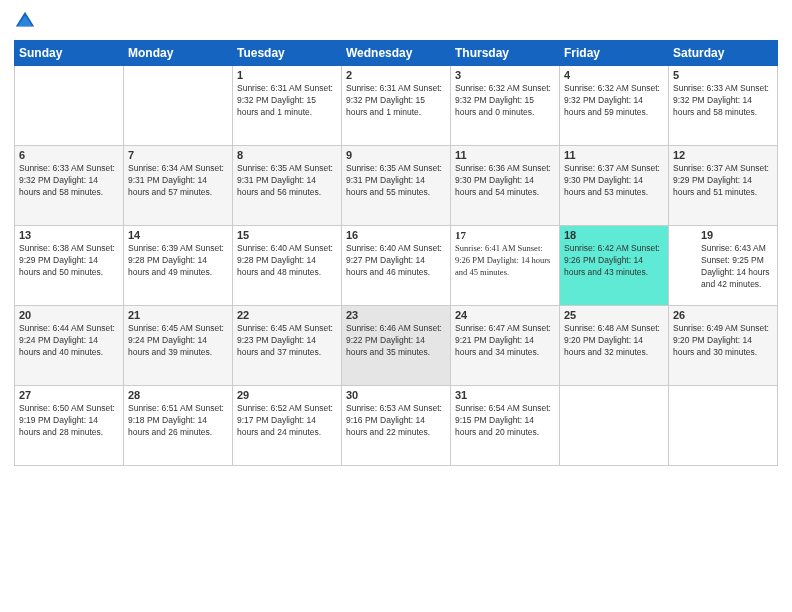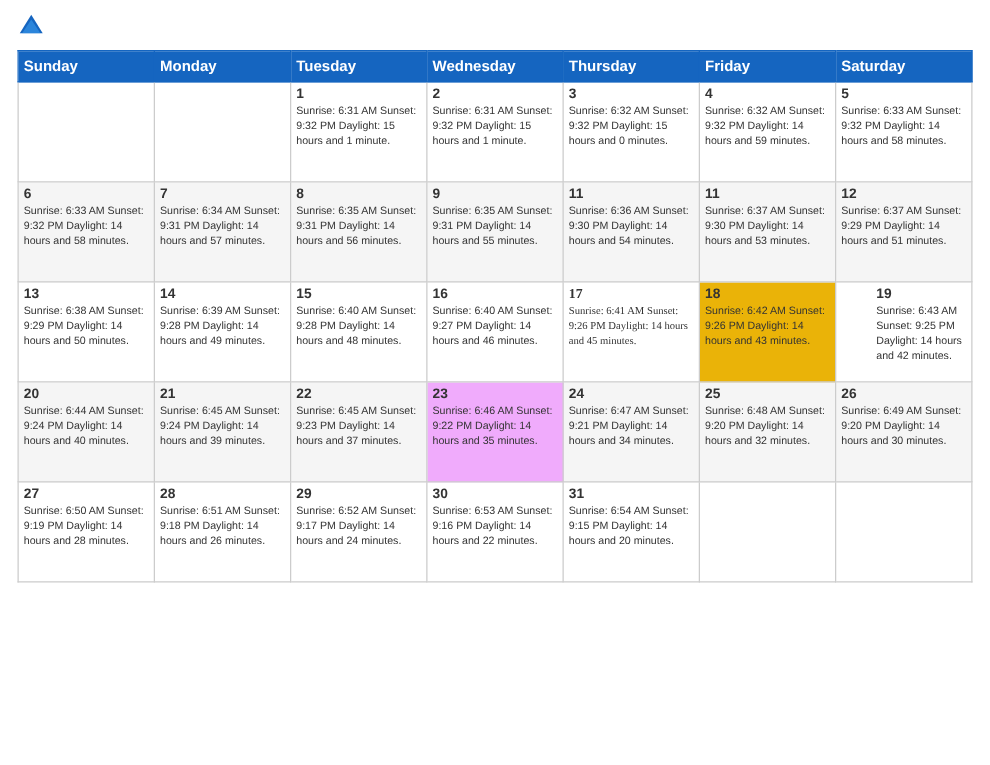--- a/index.html
+++ b/index.html
@@ -250,21 +250,21 @@
 Daylight: 14 hours
 and 46 minutes.</div>
           </td>
           <td style="background: rgb(255, 255, 255); font-family: Liberation Serif, serif;">
             <span class="day-num">17</span>
             <div class="day-detail">Sunrise: 6:41 AM
 Sunset: 9:26 PM
 Daylight: 14 hours
 and 45 minutes.</div>
           </td>
-          <td style="background: #eab308;">
+          <td style="background: #5eead4;">
             <span class="day-num">18</span>
             <div class="day-detail">Sunrise: 6:42 AM
 Sunset: 9:26 PM
 Daylight: 14 hours
 and 43 minutes.</div>
           </td>
           <td style="background: rgb(255, 255, 255); padding-left: 32px;">
             <span class="day-num">19</span>
             <div class="day-detail">Sunrise: 6:43 AM
 Sunset: 9:25 PM
@@ -287,21 +287,21 @@
 Daylight: 14 hours
 and 39 minutes.</div>
           </td>
           <td style="background: rgb(245, 245, 245);">
             <span class="day-num">22</span>
             <div class="day-detail">Sunrise: 6:45 AM
 Sunset: 9:23 PM
 Daylight: 14 hours
 and 37 minutes.</div>
           </td>
-          <td style="background: #f0abfc;">
+          <td style="background: #e5e5e5;">
             <span class="day-num">23</span>
             <div class="day-detail">Sunrise: 6:46 AM
 Sunset: 9:22 PM
 Daylight: 14 hours
 and 35 minutes.</div>
           </td>
           <td style="background: rgb(245, 245, 245);">
             <span class="day-num">24</span>
             <div class="day-detail">Sunrise: 6:47 AM
 Sunset: 9:21 PM

